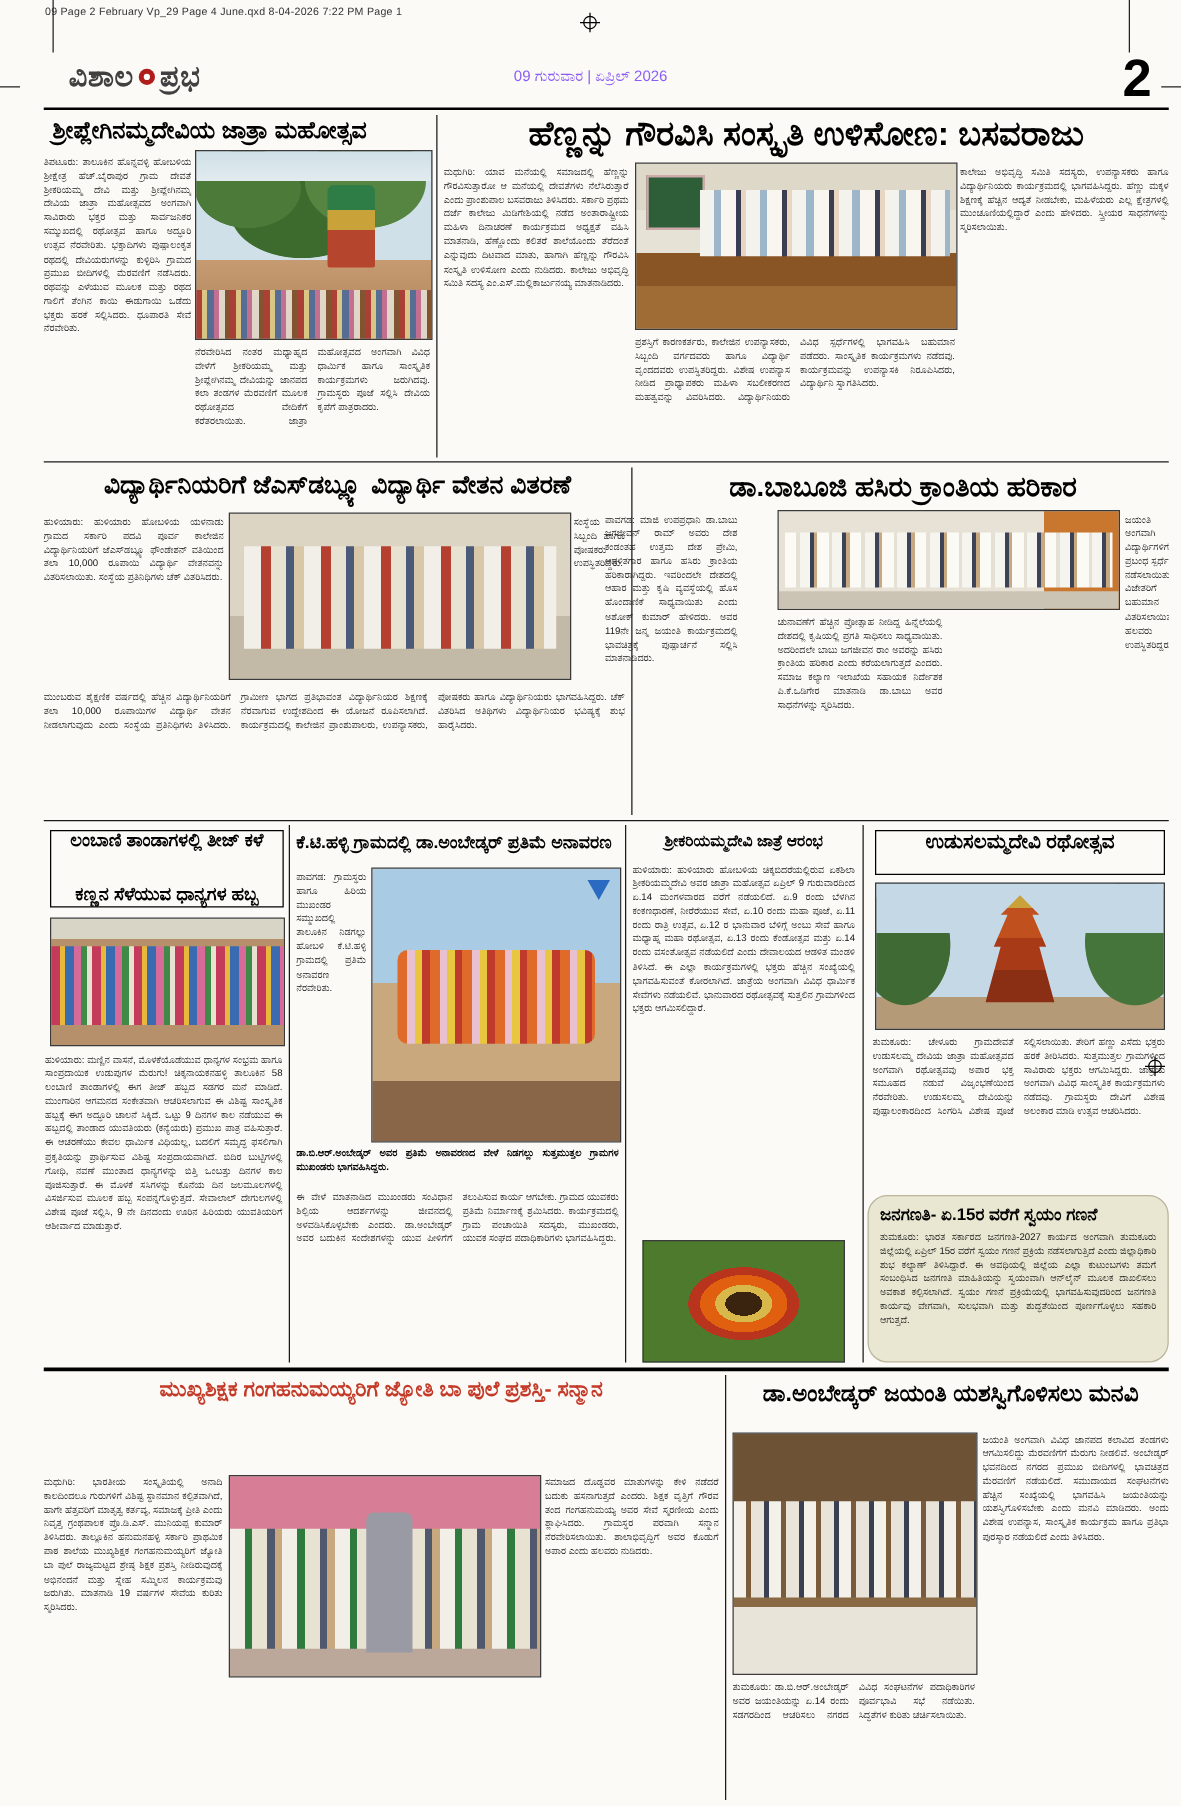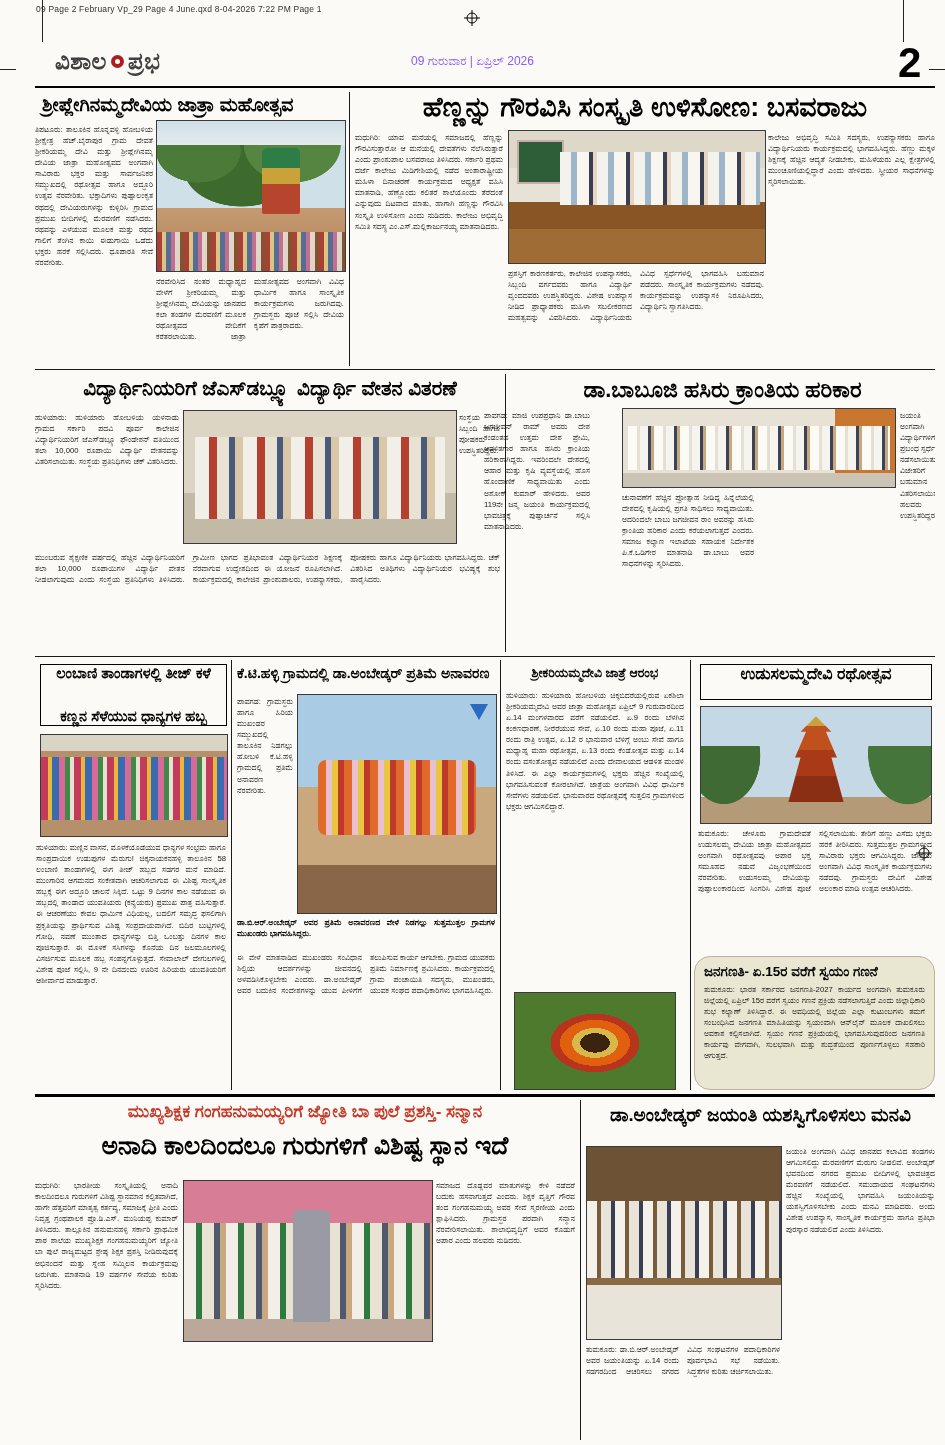--- a/index.html
+++ b/index.html
@@ -182,21 +182,20 @@
   </div>
   <div class="abs bt c2" style="left:698px;top:828px;width:234px;height:122px;">ತುಮಕೂರು: ಚೇಳೂರು ಗ್ರಾಮದೇವತೆ ಉಡುಸಲಮ್ಮ ದೇವಿಯ ಜಾತ್ರಾ ಮಹೋತ್ಸವದ ಅಂಗವಾಗಿ ರಥೋತ್ಸವವು ಅಪಾರ ಭಕ್ತ ಸಮೂಹದ ನಡುವೆ ವಿಜೃಂಭಣೆಯಿಂದ ನೆರವೇರಿತು. ಉಡುಸಲಮ್ಮ ದೇವಿಯನ್ನು ಪುಷ್ಪಾಲಂಕಾರದಿಂದ ಸಿಂಗರಿಸಿ ವಿಶೇಷ ಪೂಜೆ ಸಲ್ಲಿಸಲಾಯಿತು. ತೇರಿಗೆ ಹಣ್ಣು ಎಸೆದು ಭಕ್ತರು ಹರಕೆ ತೀರಿಸಿದರು. ಸುತ್ತಮುತ್ತಲ ಗ್ರಾಮಗಳಿಂದ ಸಾವಿರಾರು ಭಕ್ತರು ಆಗಮಿಸಿದ್ದರು. ಜಾತ್ರೆಯ ಅಂಗವಾಗಿ ವಿವಿಧ ಸಾಂಸ್ಕೃತಿಕ ಕಾರ್ಯಕ್ರಮಗಳು ನಡೆದವು. ಗ್ರಾಮಸ್ಥರು ದೇವಿಗೆ ವಿಶೇಷ ಅಲಂಕಾರ ಮಾಡಿ ಉತ್ಸವ ಆಚರಿಸಿದರು.</div>
   <div class="abs tintbox" style="left:694px;top:956px;width:241px;height:134px;border-radius:16px;">
     <div class="hl hl-left" style="font-size:13.5px;margin-bottom:4px;">ಜನಗಣತಿ- ಏ.15ರ ವರೆಗೆ ಸ್ವಯಂ ಗಣನೆ</div>
     <div class="bt" style="height:96px;">ತುಮಕೂರು: ಭಾರತ ಸರ್ಕಾರದ ಜನಗಣತಿ-2027 ಕಾರ್ಯದ ಅಂಗವಾಗಿ ತುಮಕೂರು ಜಿಲ್ಲೆಯಲ್ಲಿ ಏಪ್ರಿಲ್ 15ರ ವರೆಗೆ ಸ್ವಯಂ ಗಣನೆ ಪ್ರಕ್ರಿಯೆ ನಡೆಸಲಾಗುತ್ತಿದೆ ಎಂದು ಜಿಲ್ಲಾಧಿಕಾರಿ ಶುಭ ಕಲ್ಯಾಣ್ ತಿಳಿಸಿದ್ದಾರೆ. ಈ ಅವಧಿಯಲ್ಲಿ ಜಿಲ್ಲೆಯ ಎಲ್ಲಾ ಕುಟುಂಬಗಳು ತಮಗೆ ಸಂಬಂಧಿಸಿದ ಜನಗಣತಿ ಮಾಹಿತಿಯನ್ನು ಸ್ವಯಂವಾಗಿ ಆನ್‌ಲೈನ್ ಮೂಲಕ ದಾಖಲಿಸಲು ಅವಕಾಶ ಕಲ್ಪಿಸಲಾಗಿದೆ. ಸ್ವಯಂ ಗಣನೆ ಪ್ರಕ್ರಿಯೆಯಲ್ಲಿ ಭಾಗವಹಿಸುವುದರಿಂದ ಜನಗಣತಿ ಕಾರ್ಯವು ವೇಗವಾಗಿ, ಸುಲಭವಾಗಿ ಮತ್ತು ಶುದ್ಧತೆಯಿಂದ ಪೂರ್ಣಗೊಳ್ಳಲು ಸಹಕಾರಿ ಆಗುತ್ತದೆ.</div>
   </div>
 
   <div class="abs hr3" style="left:35px;top:1094px;width:900px;"></div>
 
   <div class="abs kicker" style="left:35px;top:1102px;width:540px;font-size:17px;">ಮುಖ್ಯಶಿಕ್ಷಕ ಗಂಗಹನುಮಯ್ಯರಿಗೆ ಜ್ಯೋತಿ ಬಾ ಪುಲೆ ಪ್ರಶಸ್ತಿ- ಸನ್ಮಾನ</div>
-  <div class="abs hl" style="left:35px;top:1131px;width:540px;font-size:25px;">ಅನಾದಿ ಕಾಲದಿಂದಲೂ ಗುರುಗಳಿಗೆ ವಿಶಿಷ್ಟ ಸ್ಥಾನ ಇದೆ</div>
   <div class="abs bt" style="left:35px;top:1180px;width:143px;height:258px;">ಮಧುಗಿರಿ: ಭಾರತೀಯ ಸಂಸ್ಕೃತಿಯಲ್ಲಿ ಅನಾದಿ ಕಾಲದಿಂದಲೂ ಗುರುಗಳಿಗೆ ವಿಶಿಷ್ಟ ಸ್ಥಾನಮಾನ ಕಲ್ಪಿತವಾಗಿದೆ, ಹಾಗೇ ಹೆತ್ತವರಿಗೆ ಮಾತೃತ್ವ ಕರ್ತವ್ಯ, ಸಮಾಜಕ್ಕೆ ಪ್ರೀತಿ ಎಂದು ನಿವೃತ್ತ ಗ್ರಂಥಪಾಲಕ ಪ್ರೊ.ಡಿ.ಎಸ್. ಮುನಿಯಪ್ಪ ಕುಮಾರ್ ತಿಳಿಸಿದರು. ತಾಲ್ಲೂಕಿನ ಹನುಮನಹಳ್ಳಿ ಸರ್ಕಾರಿ ಪ್ರಾಥಮಿಕ ಪಾಠ ಶಾಲೆಯ ಮುಖ್ಯಶಿಕ್ಷಕ ಗಂಗಹನುಮಯ್ಯರಿಗೆ ಜ್ಯೋತಿ ಬಾ ಪುಲೆ ರಾಜ್ಯಮಟ್ಟದ ಶ್ರೇಷ್ಠ ಶಿಕ್ಷಕ ಪ್ರಶಸ್ತಿ ನೀಡಿರುವುದಕ್ಕೆ ಅಭಿನಂದನೆ ಮತ್ತು ಸ್ನೇಹ ಸಮ್ಮಿಲನ ಕಾರ್ಯಕ್ರಮವು ಜರುಗಿತು. ಮಾತನಾಡಿ 19 ವರ್ಷಗಳ ಸೇವೆಯ ಕುರಿತು ಸ್ಮರಿಸಿದರು.</div>
   <div class="abs ph ph-a10" style="left:183px;top:1180px;width:248px;height:160px;">
     <div class="row"></div>
     <div class="saree"></div>
   </div>
   <div class="abs bt" style="left:436px;top:1180px;width:139px;height:258px;">ಸಮಾಜದ ದೊಡ್ಡವರ ಮಾತುಗಳನ್ನು ಕೇಳಿ ನಡೆದರೆ ಬದುಕು ಹಸನಾಗುತ್ತದೆ ಎಂದರು. ಶಿಕ್ಷಕ ವೃತ್ತಿಗೆ ಗೌರವ ತಂದ ಗಂಗಹನುಮಯ್ಯ ಅವರ ಸೇವೆ ಸ್ಮರಣೀಯ ಎಂದು ಶ್ಲಾಘಿಸಿದರು. ಗ್ರಾಮಸ್ಥರ ಪರವಾಗಿ ಸನ್ಮಾನ ನೆರವೇರಿಸಲಾಯಿತು. ಶಾಲಾಭಿವೃದ್ಧಿಗೆ ಅವರ ಕೊಡುಗೆ ಅಪಾರ ಎಂದು ಹಲವರು ನುಡಿದರು.</div>
   <div class="abs vr" style="left:580px;top:1100px;height:340px;"></div>
 
   <div class="abs hl" style="left:586px;top:1104px;width:349px;font-size:18.5px;">ಡಾ.ಅಂಬೇಡ್ಕರ್ ಜಯಂತಿ ಯಶಸ್ವಿಗೊಳಿಸಲು ಮನವಿ</div>
   <div class="abs ph ph-a11" style="left:586px;top:1146px;width:194px;height:192px;">

